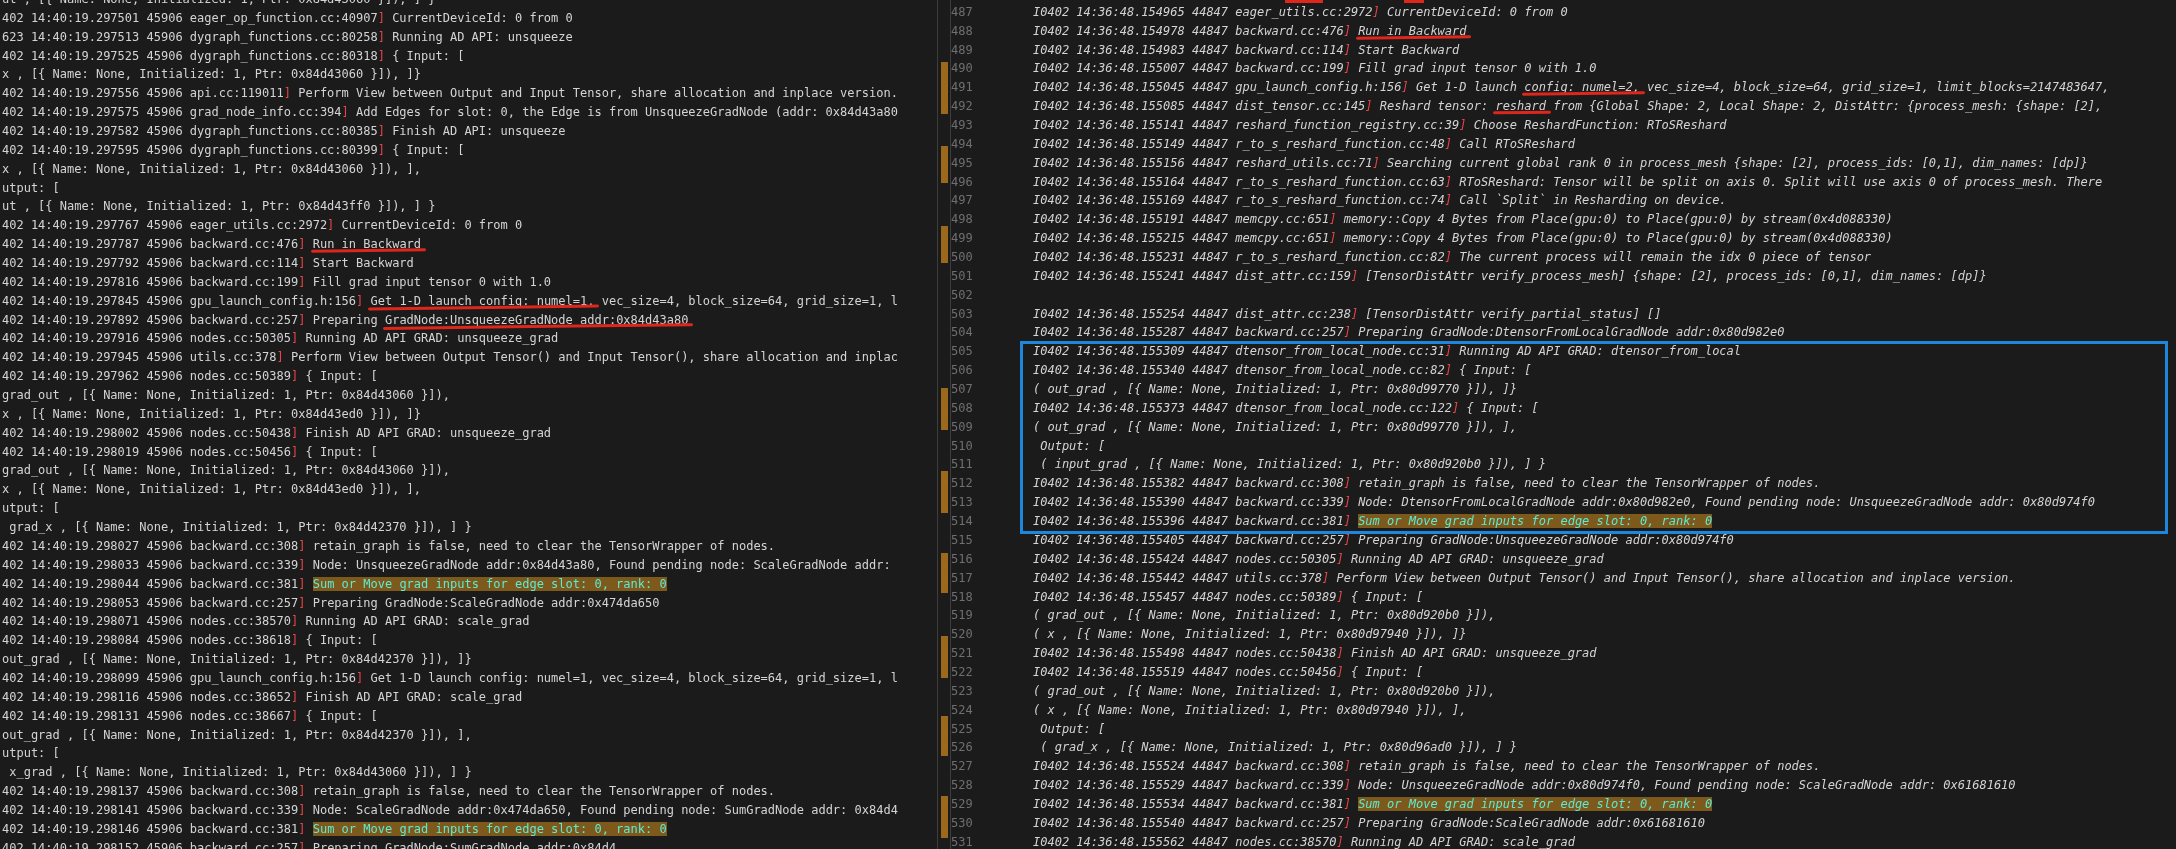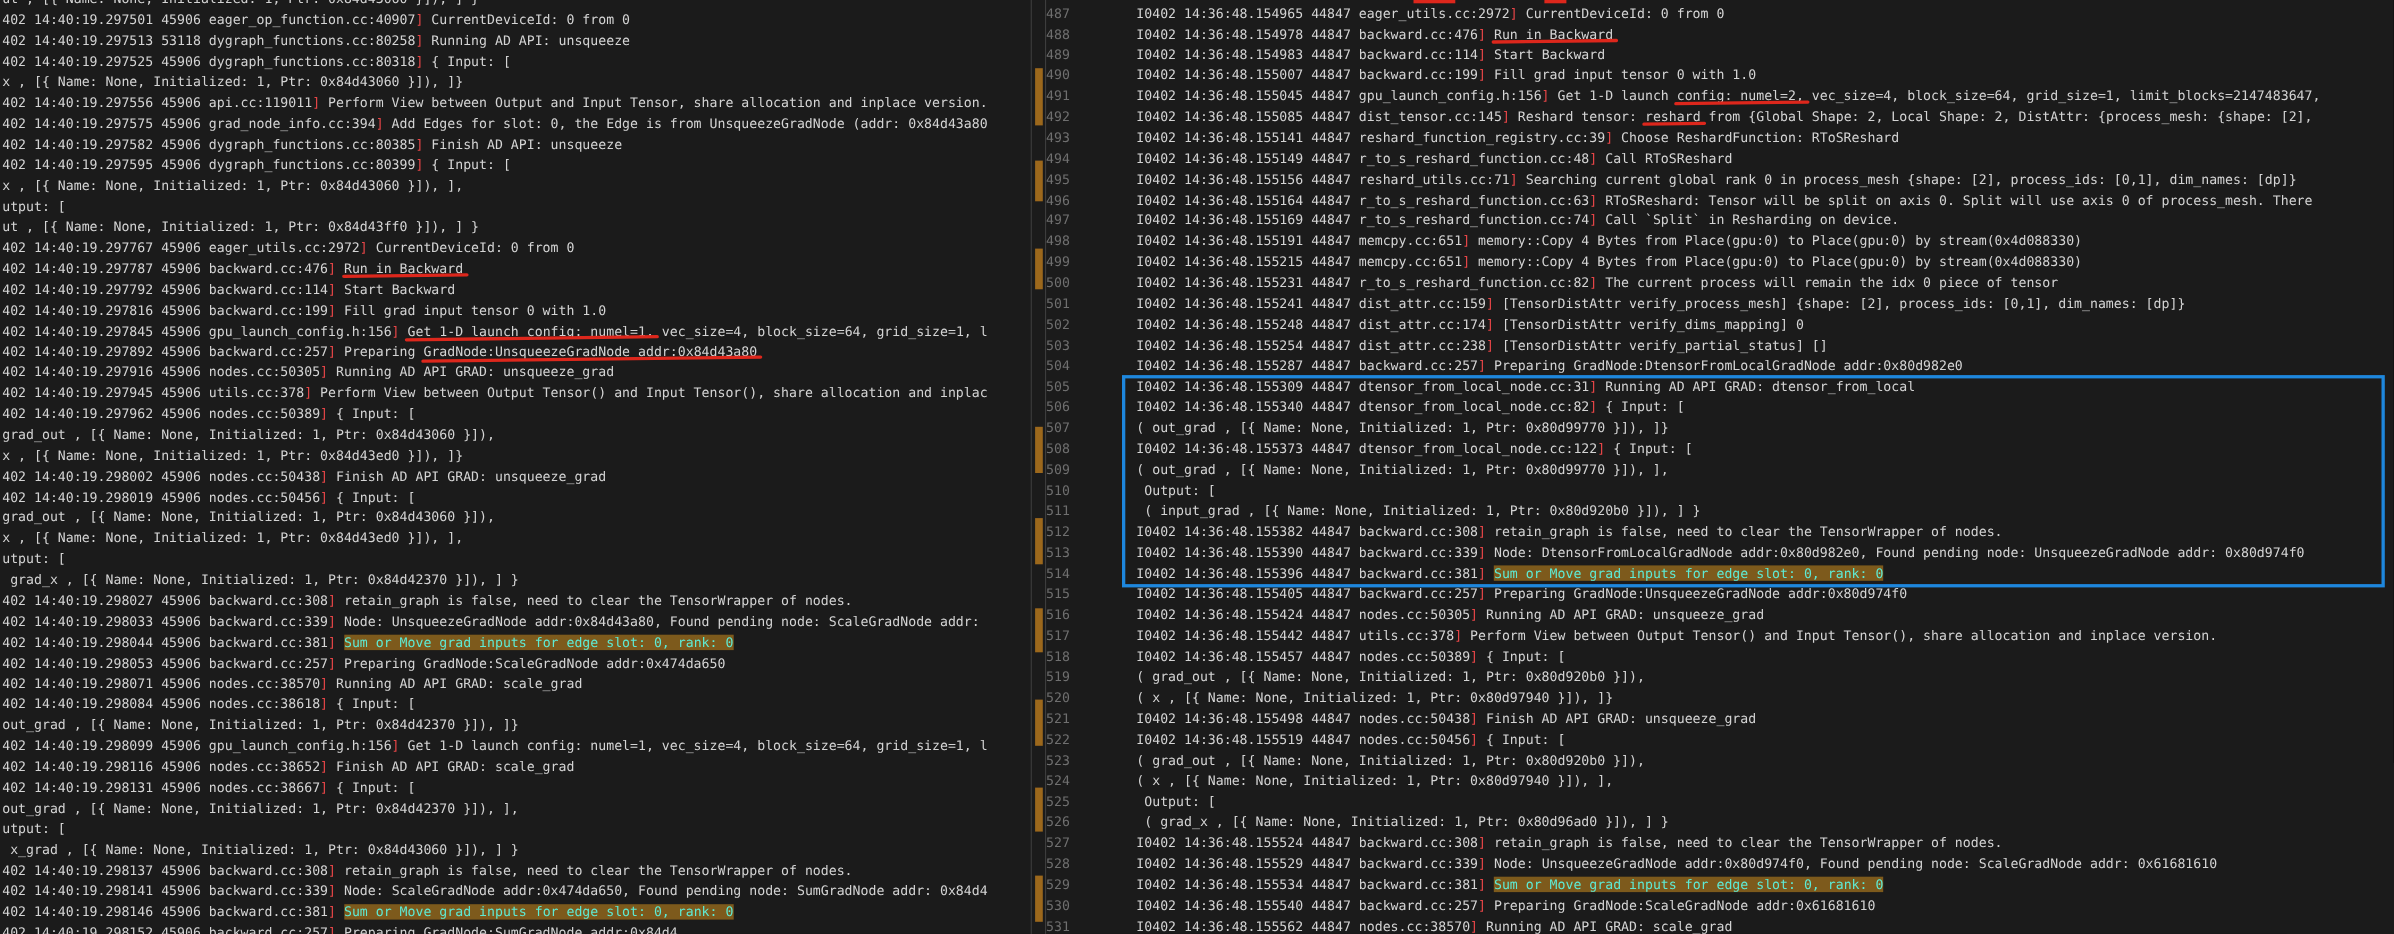--- a/index.html
+++ b/index.html
@@ -12,40 +12,40 @@
   .row{height:18.86px;line-height:18.86px;white-space:pre;}
   .pane-left{position:absolute;left:0;top:0;width:937px;height:849px;overflow:hidden;}
   .pane-left .lines{position:absolute;left:2px;top:-10px;width:1500px;}
   .overview-ruler{position:absolute;left:937px;top:0;width:14px;height:849px;
     border-left:1px solid #3d3d3d;border-right:1px solid #3d3d3d;box-sizing:border-box;}
   .overview-ruler .mark{position:absolute;left:3px;width:7px;background:#9c681c;}
   .pane-right{position:absolute;left:951px;top:0;width:1225px;height:849px;overflow:hidden;}
   .pane-right .lines{position:absolute;left:0;top:-16px;width:1700px;}
   .pane-right .row{display:flex;}
   .num{flex:0 0 56px;color:#6f6f6f;}
-  .txt{margin-left:26px;white-space:pre;}
+  .txt{margin-left:26px;white-space:pre;font-style:italic;}
   .sg-r{color:#e64547;}
   .sg-u{position:relative;}
   .sg-u::after{content:"";position:absolute;left:-2px;right:-5px;bottom:-1px;height:3px;
     background:#dd271c;border-radius:2px;transform:rotate(-0.7deg);}
   .sg-h{background:#7d5a1c;color:#5eead4;}
   .selection-box{position:absolute;left:69px;top:341px;width:1148px;height:193px;
     border:3px solid #1e87dd;box-sizing:border-box;pointer-events:none;}
   .frag{position:absolute;top:0;height:3px;background:#dd271c;}
 </style>
 </head>
 <body>
 
 <div class="screen">
 
   <div class="pane-left">
     <div class="lines" id="left-lines">
         <div class="row"><span class="sg-p">ut , [{ Name: None, Initialized: 1, Ptr: 0x84d43060 }]), ] }</span></div>
         <div class="row"><span class="sg-p">402 14:40:19.297501 45906 eager_op_function.cc:40907</span><span class="sg-r">]</span><span class="sg-p"> CurrentDeviceId: 0 from 0</span></div>
-        <div class="row"><span class="sg-p">402 14:40:19.297513 53118 dygraph_functions.cc:80258</span><span class="sg-r">]</span><span class="sg-p"> Running AD API: unsqueeze</span></div>
+        <div class="row"><span class="sg-p">623 14:40:19.297513 45906 dygraph_functions.cc:80258</span><span class="sg-r">]</span><span class="sg-p"> Running AD API: unsqueeze</span></div>
         <div class="row"><span class="sg-p">402 14:40:19.297525 45906 dygraph_functions.cc:80318</span><span class="sg-r">]</span><span class="sg-p"> { Input: [</span></div>
         <div class="row"><span class="sg-p">x , [{ Name: None, Initialized: 1, Ptr: 0x84d43060 }]), ]}</span></div>
         <div class="row"><span class="sg-p">402 14:40:19.297556 45906 api.cc:119011</span><span class="sg-r">]</span><span class="sg-p"> Perform View between Output and Input Tensor, share allocation and inplace version.</span></div>
         <div class="row"><span class="sg-p">402 14:40:19.297575 45906 grad_node_info.cc:394</span><span class="sg-r">]</span><span class="sg-p"> Add Edges for slot: 0, the Edge is from UnsqueezeGradNode (addr: 0x84d43a80</span></div>
         <div class="row"><span class="sg-p">402 14:40:19.297582 45906 dygraph_functions.cc:80385</span><span class="sg-r">]</span><span class="sg-p"> Finish AD API: unsqueeze</span></div>
         <div class="row"><span class="sg-p">402 14:40:19.297595 45906 dygraph_functions.cc:80399</span><span class="sg-r">]</span><span class="sg-p"> { Input: [</span></div>
         <div class="row"><span class="sg-p">x , [{ Name: None, Initialized: 1, Ptr: 0x84d43060 }]), ],</span></div>
         <div class="row"><span class="sg-p">utput: [</span></div>
         <div class="row"><span class="sg-p">ut , [{ Name: None, Initialized: 1, Ptr: 0x84d43ff0 }]), ] }</span></div>
         <div class="row"><span class="sg-p">402 14:40:19.297767 45906 eager_utils.cc:2972</span><span class="sg-r">]</span><span class="sg-p"> CurrentDeviceId: 0 from 0</span></div>
@@ -108,21 +108,21 @@
         <div class="row"><span class="num">492</span><span class="txt"><span class="sg-p">I0402 14:36:48.155085 44847 dist_tensor.cc:145</span><span class="sg-r">]</span><span class="sg-p"> Reshard tensor: </span><span class="sg-u">reshard</span><span class="sg-p"> from {Global Shape: 2, Local Shape: 2, DistAttr: {process_mesh: {shape: [2],</span></span></div>
         <div class="row"><span class="num">493</span><span class="txt"><span class="sg-p">I0402 14:36:48.155141 44847 reshard_function_registry.cc:39</span><span class="sg-r">]</span><span class="sg-p"> Choose ReshardFunction: RToSReshard</span></span></div>
         <div class="row"><span class="num">494</span><span class="txt"><span class="sg-p">I0402 14:36:48.155149 44847 r_to_s_reshard_function.cc:48</span><span class="sg-r">]</span><span class="sg-p"> Call RToSReshard</span></span></div>
         <div class="row"><span class="num">495</span><span class="txt"><span class="sg-p">I0402 14:36:48.155156 44847 reshard_utils.cc:71</span><span class="sg-r">]</span><span class="sg-p"> Searching current global rank 0 in process_mesh {shape: [2], process_ids: [0,1], dim_names: [dp]}</span></span></div>
         <div class="row"><span class="num">496</span><span class="txt"><span class="sg-p">I0402 14:36:48.155164 44847 r_to_s_reshard_function.cc:63</span><span class="sg-r">]</span><span class="sg-p"> RToSReshard: Tensor will be split on axis 0. Split will use axis 0 of process_mesh. There</span></span></div>
         <div class="row"><span class="num">497</span><span class="txt"><span class="sg-p">I0402 14:36:48.155169 44847 r_to_s_reshard_function.cc:74</span><span class="sg-r">]</span><span class="sg-p"> Call `Split` in Resharding on device.</span></span></div>
         <div class="row"><span class="num">498</span><span class="txt"><span class="sg-p">I0402 14:36:48.155191 44847 memcpy.cc:651</span><span class="sg-r">]</span><span class="sg-p"> memory::Copy 4 Bytes from Place(gpu:0) to Place(gpu:0) by stream(0x4d088330)</span></span></div>
         <div class="row"><span class="num">499</span><span class="txt"><span class="sg-p">I0402 14:36:48.155215 44847 memcpy.cc:651</span><span class="sg-r">]</span><span class="sg-p"> memory::Copy 4 Bytes from Place(gpu:0) to Place(gpu:0) by stream(0x4d088330)</span></span></div>
         <div class="row"><span class="num">500</span><span class="txt"><span class="sg-p">I0402 14:36:48.155231 44847 r_to_s_reshard_function.cc:82</span><span class="sg-r">]</span><span class="sg-p"> The current process will remain the idx 0 piece of tensor</span></span></div>
         <div class="row"><span class="num">501</span><span class="txt"><span class="sg-p">I0402 14:36:48.155241 44847 dist_attr.cc:159</span><span class="sg-r">]</span><span class="sg-p"> [TensorDistAttr verify_process_mesh] {shape: [2], process_ids: [0,1], dim_names: [dp]}</span></span></div>
-        <div class="row"><span class="num">502</span><span class="txt"><span class="sg-p">I0402 14:36:48.155248 44847 dist_attr.cc:174</span><span class="sg-r">]</span><span class="sg-p"> [TensorDistAttr verify_dims_mapping] 0</span></span></div>
+        <div class="row"><span class="num">502</span></div>
         <div class="row"><span class="num">503</span><span class="txt"><span class="sg-p">I0402 14:36:48.155254 44847 dist_attr.cc:238</span><span class="sg-r">]</span><span class="sg-p"> [TensorDistAttr verify_partial_status] []</span></span></div>
         <div class="row"><span class="num">504</span><span class="txt"><span class="sg-p">I0402 14:36:48.155287 44847 backward.cc:257</span><span class="sg-r">]</span><span class="sg-p"> Preparing GradNode:DtensorFromLocalGradNode addr:0x80d982e0</span></span></div>
         <div class="row"><span class="num">505</span><span class="txt"><span class="sg-p">I0402 14:36:48.155309 44847 dtensor_from_local_node.cc:31</span><span class="sg-r">]</span><span class="sg-p"> Running AD API GRAD: dtensor_from_local</span></span></div>
         <div class="row"><span class="num">506</span><span class="txt"><span class="sg-p">I0402 14:36:48.155340 44847 dtensor_from_local_node.cc:82</span><span class="sg-r">]</span><span class="sg-p"> { Input: [</span></span></div>
         <div class="row"><span class="num">507</span><span class="txt"><span class="sg-p">( out_grad , [{ Name: None, Initialized: 1, Ptr: 0x80d99770 }]), ]}</span></span></div>
         <div class="row"><span class="num">508</span><span class="txt"><span class="sg-p">I0402 14:36:48.155373 44847 dtensor_from_local_node.cc:122</span><span class="sg-r">]</span><span class="sg-p"> { Input: [</span></span></div>
         <div class="row"><span class="num">509</span><span class="txt"><span class="sg-p">( out_grad , [{ Name: None, Initialized: 1, Ptr: 0x80d99770 }]), ],</span></span></div>
         <div class="row"><span class="num">510</span><span class="txt"><span class="sg-p"> Output: [</span></span></div>
         <div class="row"><span class="num">511</span><span class="txt"><span class="sg-p"> ( input_grad , [{ Name: None, Initialized: 1, Ptr: 0x80d920b0 }]), ] }</span></span></div>
         <div class="row"><span class="num">512</span><span class="txt"><span class="sg-p">I0402 14:36:48.155382 44847 backward.cc:308</span><span class="sg-r">]</span><span class="sg-p"> retain_graph is false, need to clear the TensorWrapper of nodes.</span></span></div>

